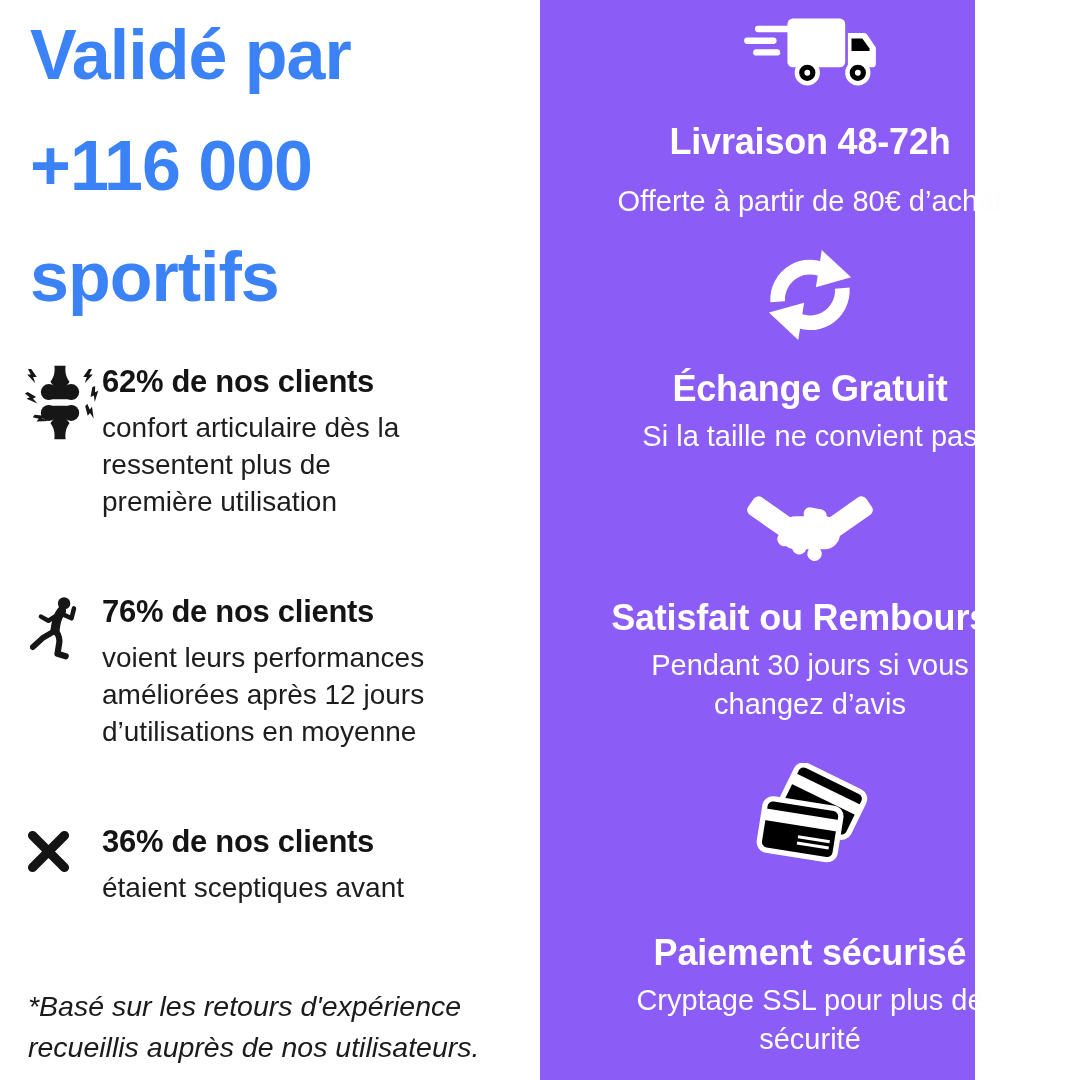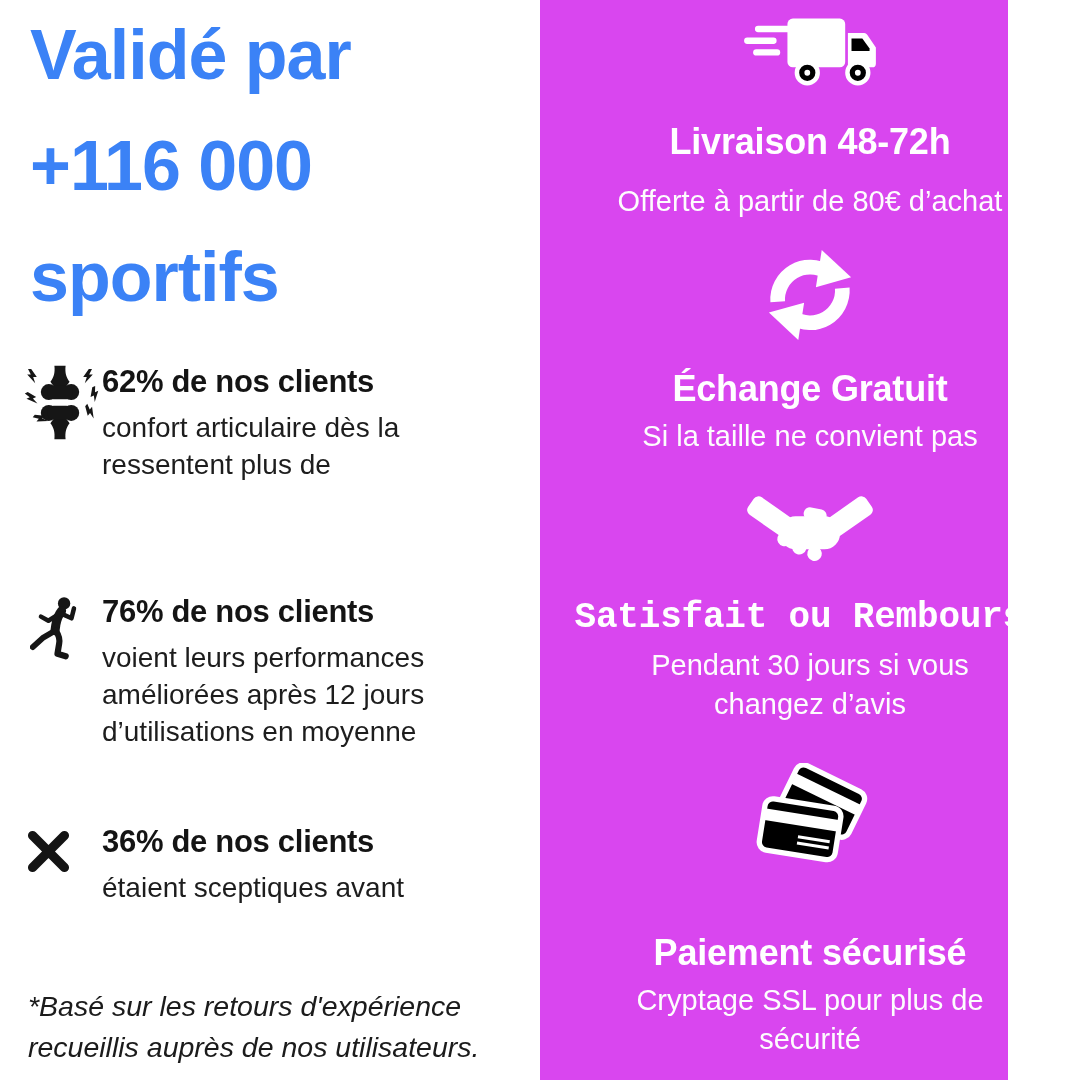--- a/index.html
+++ b/index.html
@@ -1,42 +1,42 @@
 <!DOCTYPE html>
 <html><head>
 <meta charset="utf-8">
 <style>
   html,body{margin:0;padding:0;}
   body{font-family:"Liberation Sans", sans-serif; width:1080px; height:1080px; position:relative; overflow:hidden; background:#ffffff;}
   .canvas{position:absolute; inset:0; width:1080px; height:1080px;}
 
   
   .left-panel{position:absolute; left:0; top:0; width:540px; height:1080px; background:#ffffff; color:#161616;}
-  .right-panel{position:absolute; left:540px; top:0; width:468px; height:1080px; background:#d946ef; color:#ffffff;}
+  .right-panel{position:absolute; left:540px; top:0; width:435px; height:1080px; background:#8b5cf6; color:#ffffff;}
 
   
   .heading{position:absolute; left:30px; top:0px; font-size:70px; line-height:111px; font-weight:800; letter-spacing:-1px; color:#3b82f6; white-space:nowrap;}
 
   
   .stat{position:absolute; left:0; width:540px;}
   .stat-icon{position:absolute; display:block;}
   .stat-text{position:absolute; left:102px; top:0; width:420px;}
   .stat-title{font-size:31px; font-weight:800; line-height:40px; color:#141414; letter-spacing:-0.3px;}
   .stat-body{font-size:28px; line-height:37px; font-weight:400; color:#1d1d1d; margin-top:7px;}
 
   .footnote{position:absolute; left:28px; top:986px; font-size:28.5px; line-height:41px; font-style:italic; font-weight:400; color:#1b1b1b; white-space:nowrap;}
 
   
   .benefit{position:absolute; left:0; width:540px; text-align:center;}
   .benefit-icon{display:flex; justify-content:center; align-items:center;}
   .benefit-title{font-size:36px; font-weight:800; line-height:44px; color:#ffffff; letter-spacing:-0.2px;}
   .benefit-sub{font-size:29px; font-weight:400; line-height:39px; color:#fdfdfd;}
   .b1{top:14px;}  .b1 .benefit-icon{height:76px;}  .b1 .benefit-title{margin-top:30px;} .b1 .benefit-sub{margin-top:18px;}
   .b2{top:243px;} .b2 .benefit-icon{height:102px;} .b2 .benefit-title{margin-top:22px;} .b2 .benefit-sub{margin-top:6px;}
-  .b3{top:494px;} .b3 .benefit-icon{height:90px;}  .b3 .benefit-title{margin-top:12px;font-family:Liberation Mono, monospace;} .b3 .benefit-sub{margin-top:6px;}
+  .b3{top:494px;} .b3 .benefit-icon{height:90px;}  .b3 .benefit-title{margin-top:12px;} .b3 .benefit-sub{margin-top:6px;}
   .b4{top:762px;} .b4 .benefit-icon{height:113px;} .b4 .benefit-title{margin-top:56px;} .b4 .benefit-sub{margin-top:6px;}
 </style>
 </head>
 <body>
 
 <div class="canvas">
 
   <div class="left-panel">
 
     <div class="heading">
@@ -67,20 +67,21 @@
           <use href="#bolt" transform="translate(79,6)"></use>
           <use href="#bolt" transform="translate(84,32) rotate(-25)"></use>
           <use href="#bolt" transform="translate(77,58) rotate(-50)"></use>
         </svg>
       </span>
       <div class="stat-text">
         <div class="stat-title">62% de nos clients</div>
         <div class="stat-body">
           <div>confort articulaire dès la</div>
           <div>ressentent plus de</div>
+          <div>première utilisation</div>
         </div>
       </div>
     </div>
 
     <div class="stat" style="top:592px;">
       <span class="stat-icon" style="left:30px; top:4px;">
         <svg width="50" height="66" viewBox="0 0 60 80" xmlns="http://www.w3.org/2000/svg">
           <circle cx="41" cy="9" r="7.5" fill="#161616"></circle>
           <g fill="none" stroke="#161616" stroke-linecap="round" stroke-linejoin="round">
             <path d="M38,18 C34,23 32,29 31,35 L30,42" stroke-width="11"></path>

